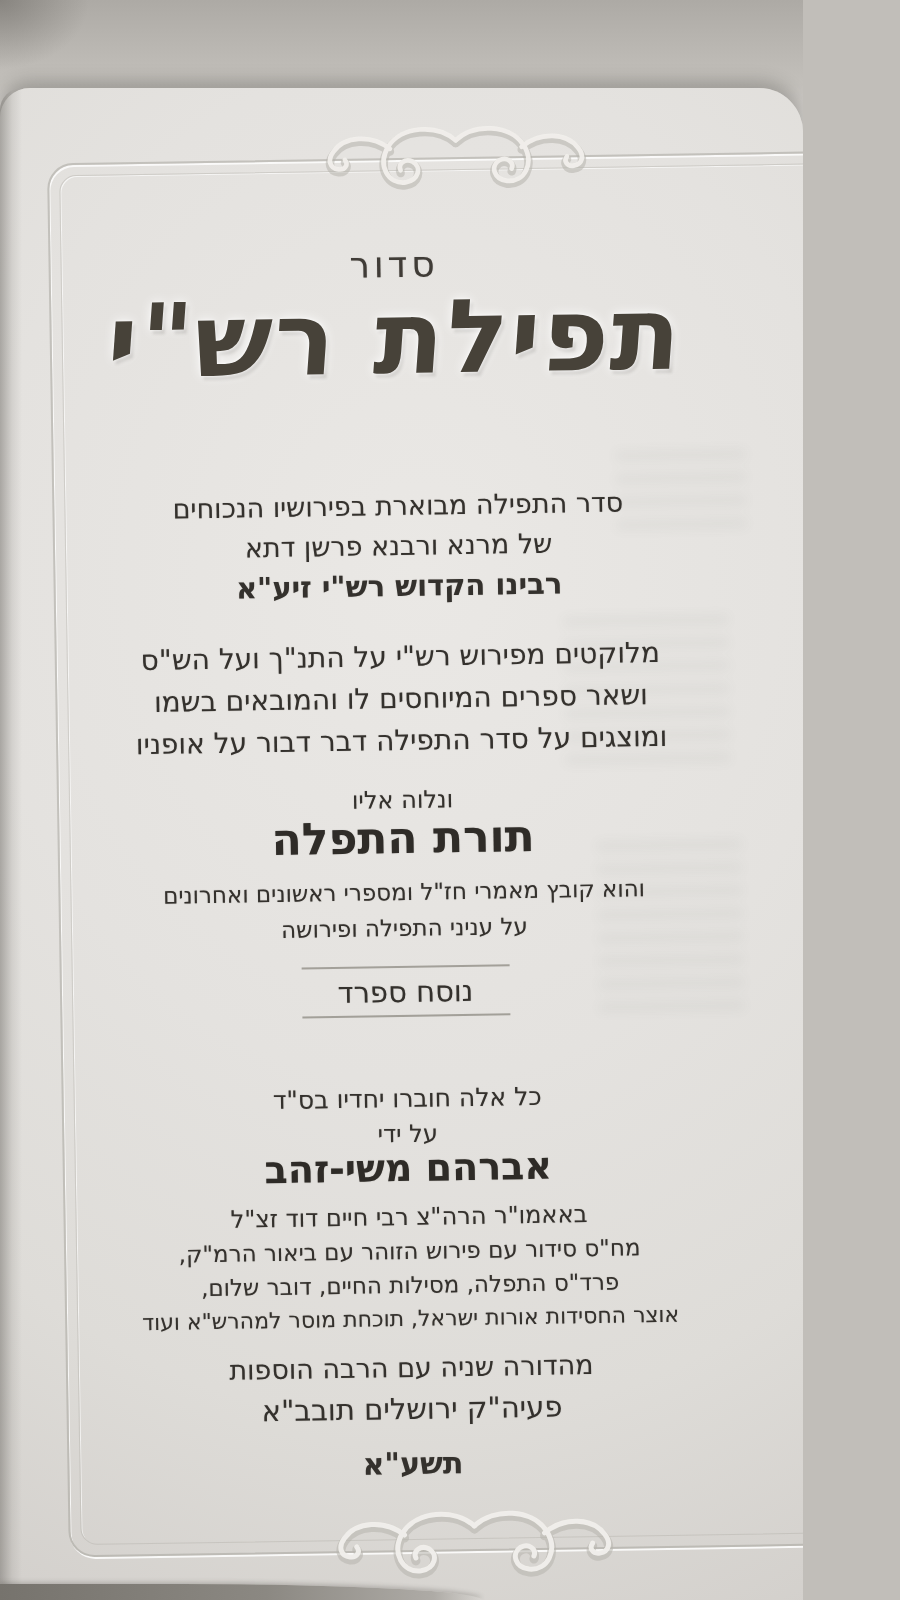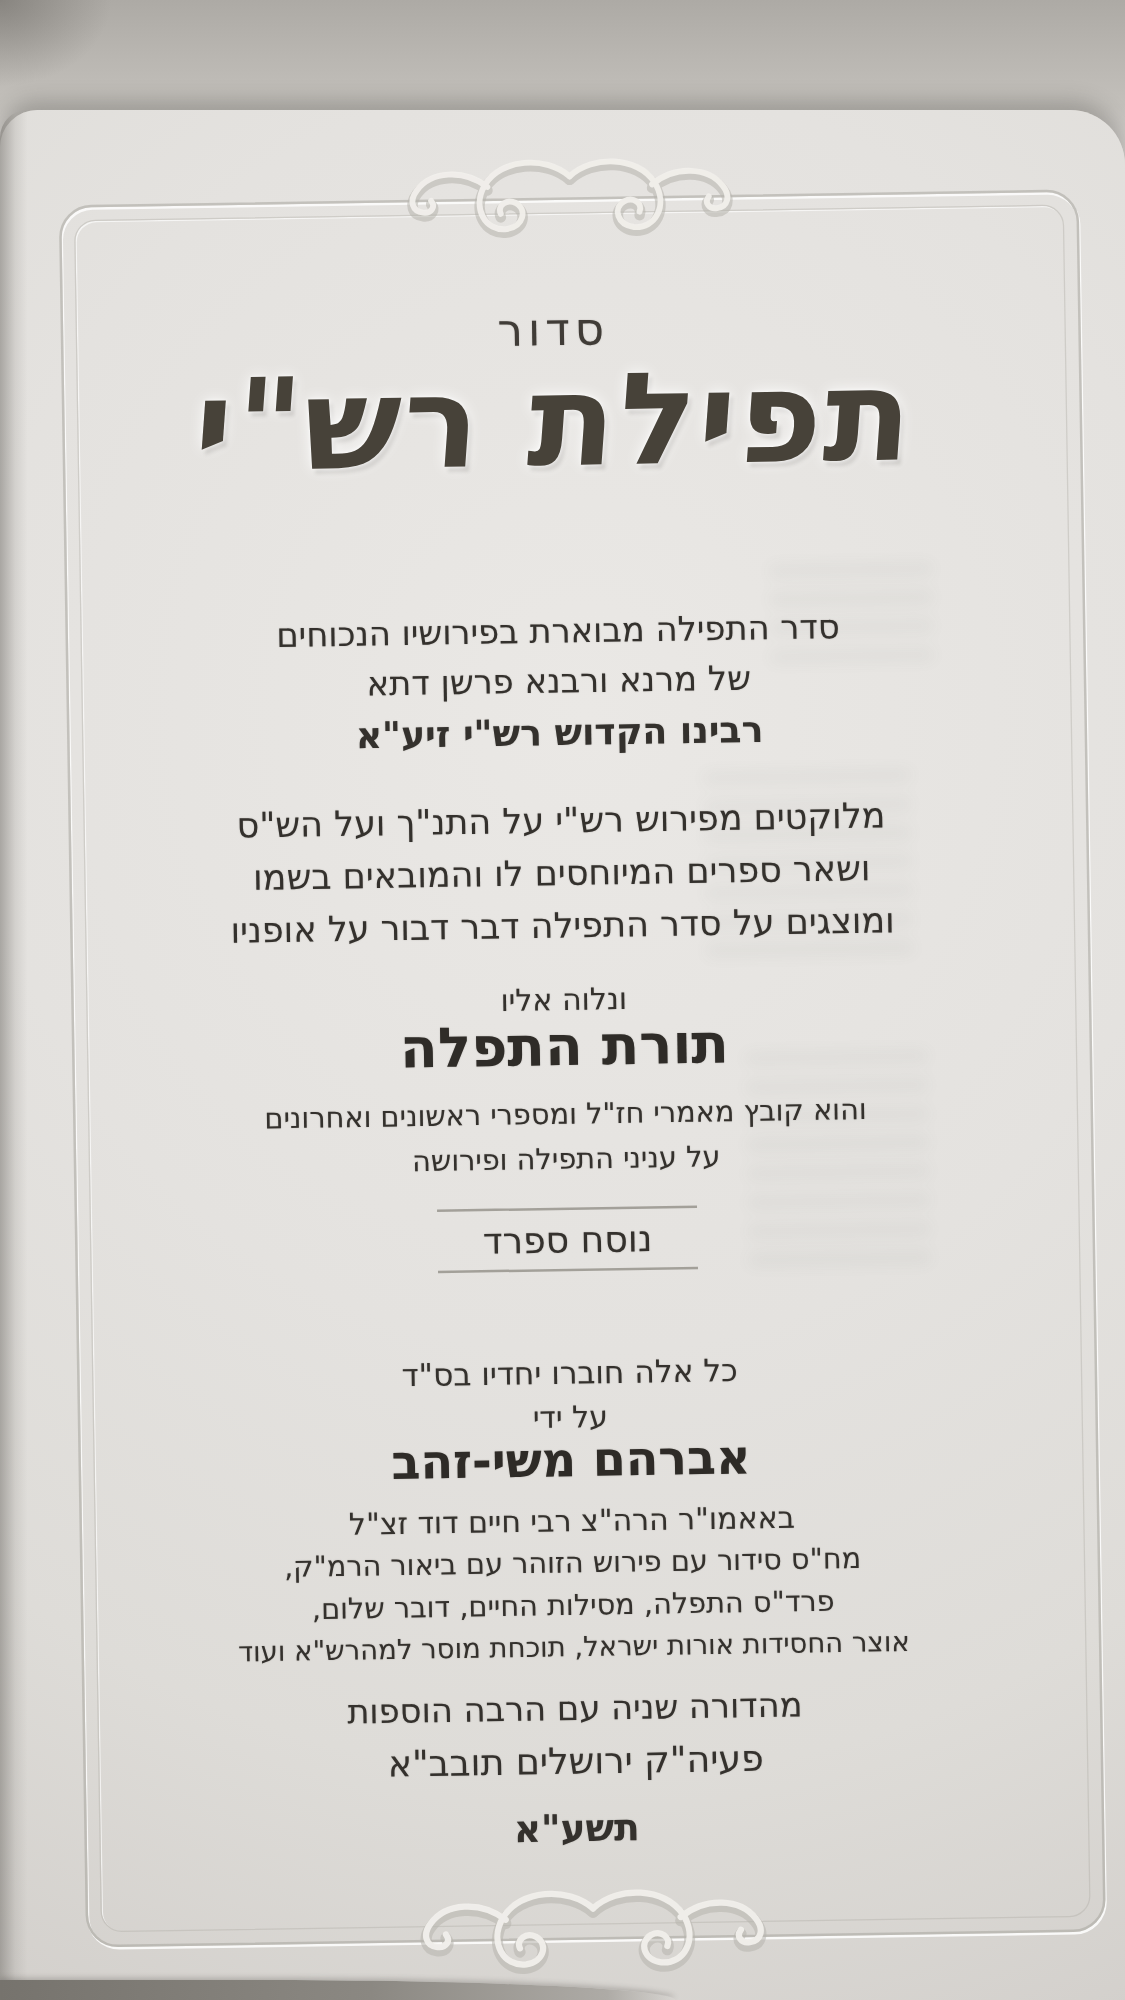--- a/index.html
+++ b/index.html
@@ -1,21 +1,21 @@
 <!DOCTYPE html>
 <html lang="he"><head>
 <meta charset="utf-8">
 <style>
   html,body{margin:0;padding:0;}
   body{
     width:900px;height:1600px;overflow:hidden;
     font-family:"DejaVu Sans",sans-serif;
     background:#c1beb9;
   }
-  .photo{position:relative;width:900px;height:1600px;overflow:hidden;
+  .photo{position:relative;width:803px;height:1600px;overflow:hidden;
     background:linear-gradient(180deg,#adaaa5 0px,#b9b6b1 45px,#c3c0bb 85px,#cfccc8 105px,#d9d7d3 130px);
   }
   
   .page{
     position:absolute;left:0;right:0;top:88px;bottom:0;
     background:radial-gradient(ellipse 120% 75% at 52% 32%, #eae8e5 0%, #e4e2df 45%, #dedcd8 75%, #d3d0cc 100%);
     border-radius:30px 44px 0 0;
     box-shadow:0 -7px 16px rgba(40,38,35,.25);
   }
   .gutter-shadow{

